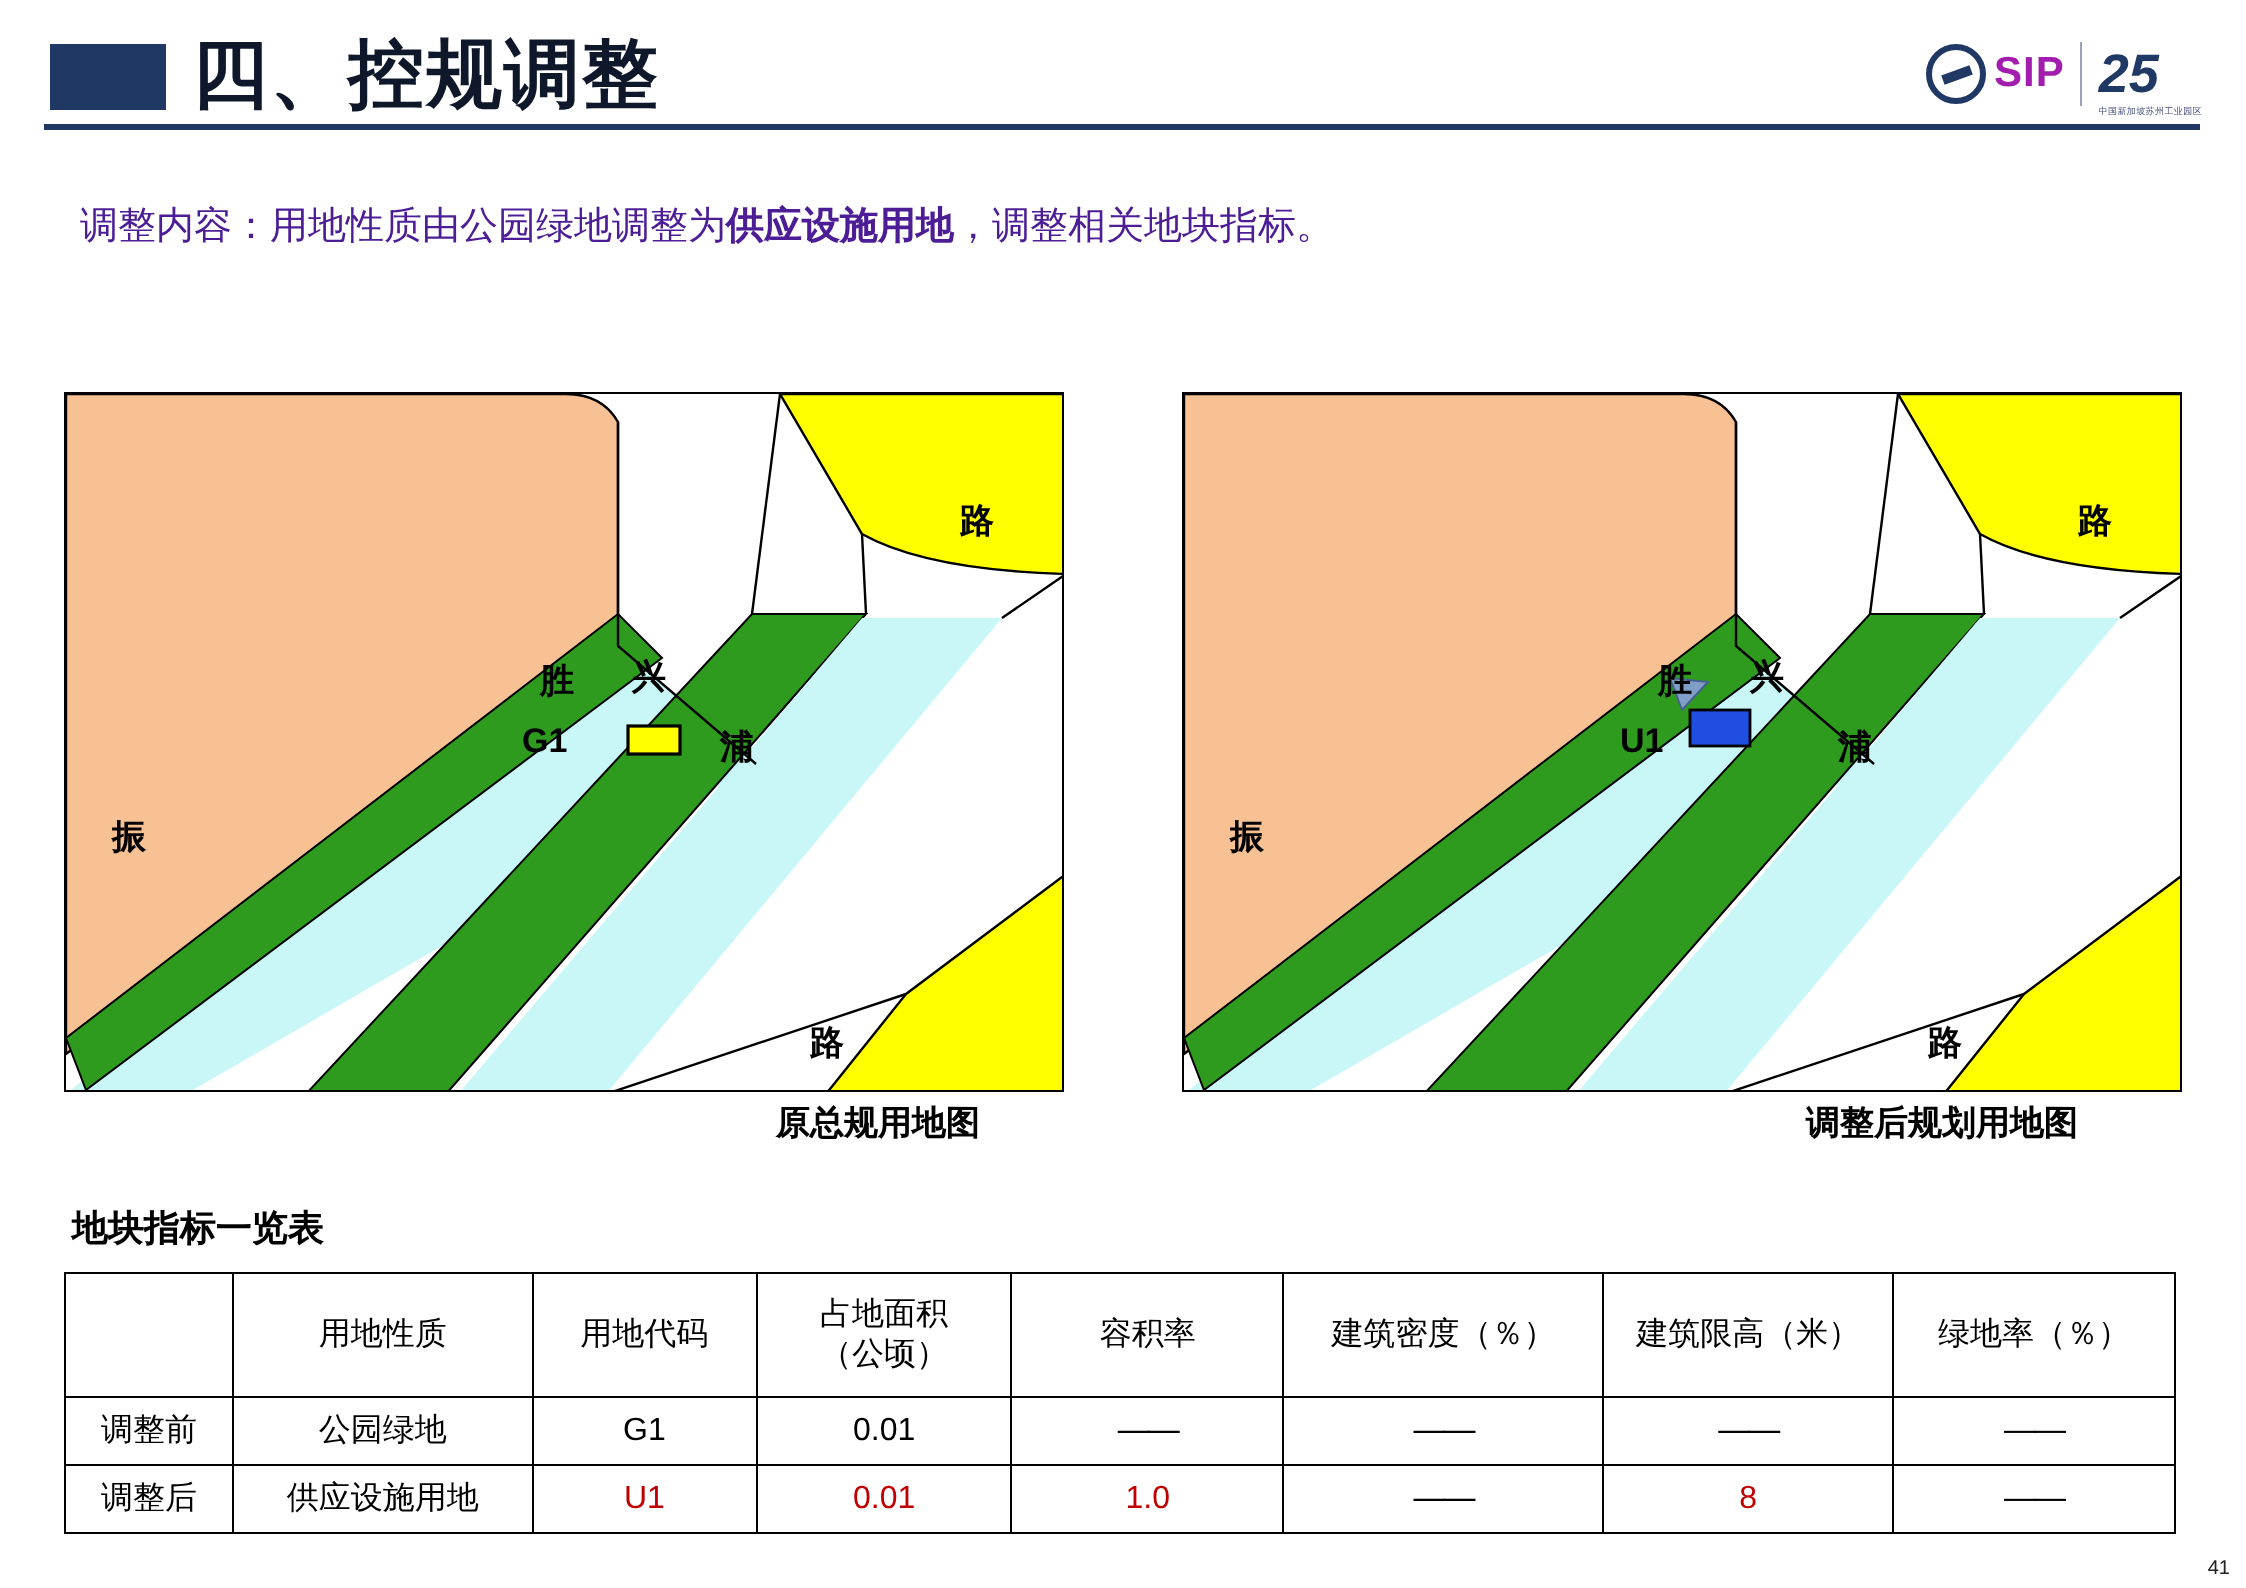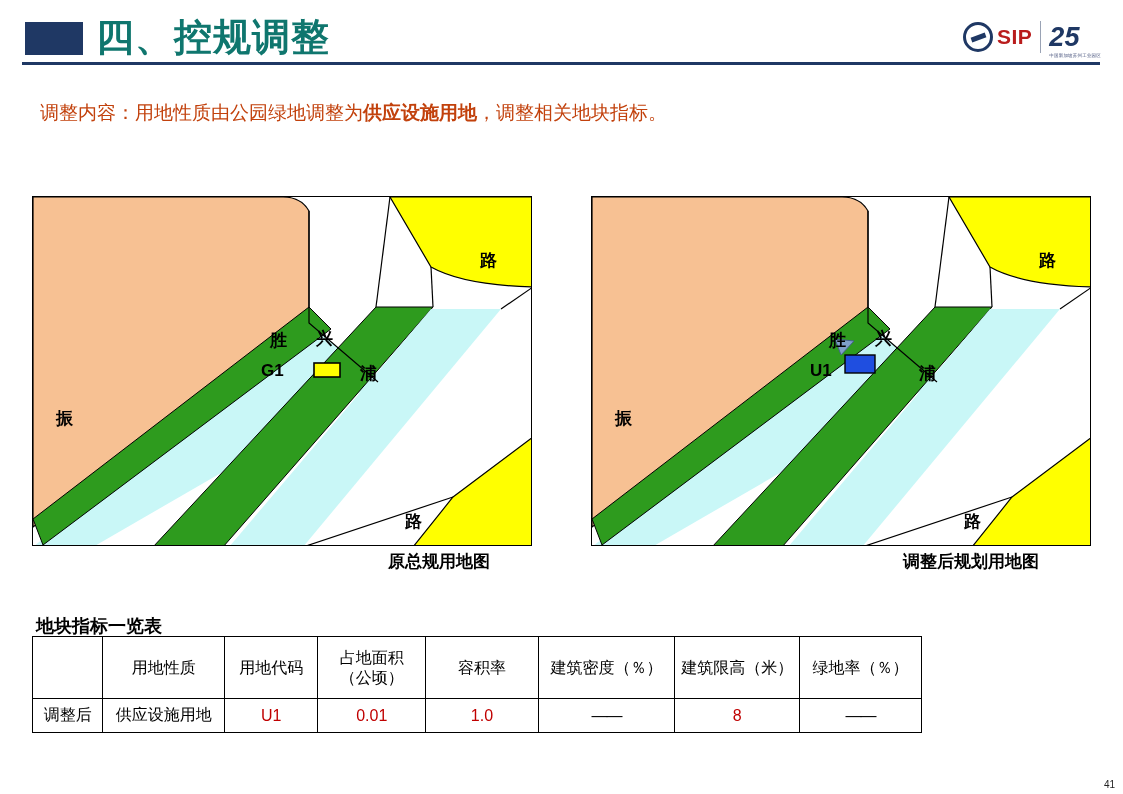--- a/index.html
+++ b/index.html
@@ -26,21 +26,21 @@
   .header-block {
     position: absolute;
     left: 25px; top: 22px; width: 58px; height: 33px;
     background: #1f3864;
   }
   .header-title {
     position: absolute;
     left: 96px; top: 12px;
     font-size: 38px;
     font-weight: bold;
-    color: #0f766e;
+    color: #0f172a;
     letter-spacing: 1px;
     white-space: nowrap;
   }
   .logo {
     position: absolute;
     right: 20px; top: 14px;
     width: 140px; height: 46px;
     display: flex; align-items: center;
   }
   .logo-mark {
@@ -49,42 +49,42 @@
     position: relative;
     flex: 0 0 auto;
   }
   .logo-mark::after {
     content:"";
     position:absolute; left: 5px; top: 10px;
     width: 15px; height: 5px; background: #1f3864;
     transform: rotate(-20deg);
   }
   .logo-text {
-    font-size: 21px; font-weight: bold; color:#b91c1c;
+    font-size: 21px; font-weight: bold; color:#a21caf;
     margin-left: 4px; letter-spacing: 0.5px;
   }
   .logo-sep {
     width: 1px; height: 32px; background: #9aa3b5; margin: 0 8px;
   }
   .logo-anniv {
     font-size: 27px; font-style: italic; font-weight: bold; color:#1f3864;
     line-height: 1;
   }
   .logo-sub {
     position: absolute; right: 2px; bottom: 2px;
     font-size: 4.5px; color: #44507a; letter-spacing: 0.2px;
     white-space: nowrap;
   }
 
   
   .intro {
     position: absolute;
     left: 40px; top: 100px;
     font-size: 19px;
-    color: #c2410c;
+    color: #4c1d95;
     white-space: nowrap;
   }
   .intro b { font-weight: bold; }
 
   
   .map {
     position: absolute;
     top: 196px;
     width: 500px; height: 350px;
     border: 1px solid #000;
@@ -117,26 +117,26 @@
     position: absolute;
     font-size: 17px;
     font-weight: bold;
     color: #000;
   }
 
   
   .table-title {
     position: absolute;
     left: 36px; top: 602px;
-    font-size: 18px; font-weight: bold; margin-top: 12px;
+    font-size: 18px; font-weight: bold;
   }
   table.idx {
     position: absolute;
     left: 32px; top: 636px;
-    width: 890px;
+    width: 1056px;
     border-collapse: collapse;
     font-size: 16px;
   }
   table.idx td, table.idx th {
     border: 1px solid #000;
     text-align: center;
     vertical-align: middle;
     padding: 2px 2px;
     font-weight: normal;
   }
@@ -258,20 +258,30 @@
         <div>（公顷）</div>
       </td>
       <td class="col-e">容积率</td>
       <td class="col-f">建筑密度（％）</td>
       <td class="col-g">建筑限高（米）</td>
       <td class="col-h">绿地率（％）</td>
     </tr>
   </thead>
   <tbody>
     <tr>
+      <td>调整前</td>
+      <td>公园绿地</td>
+      <td>G1</td>
+      <td>0.01</td>
+      <td class="dash">——</td>
+      <td class="dash">——</td>
+      <td class="dash">——</td>
+      <td class="dash">——</td>
+    </tr>
+    <tr>
       <td>调整后</td>
       <td>供应设施用地</td>
       <td class="red">U1</td>
       <td class="red">0.01</td>
       <td class="red">1.0</td>
       <td class="dash">——</td>
       <td class="red">8</td>
       <td class="dash">——</td>
     </tr>
   </tbody>

